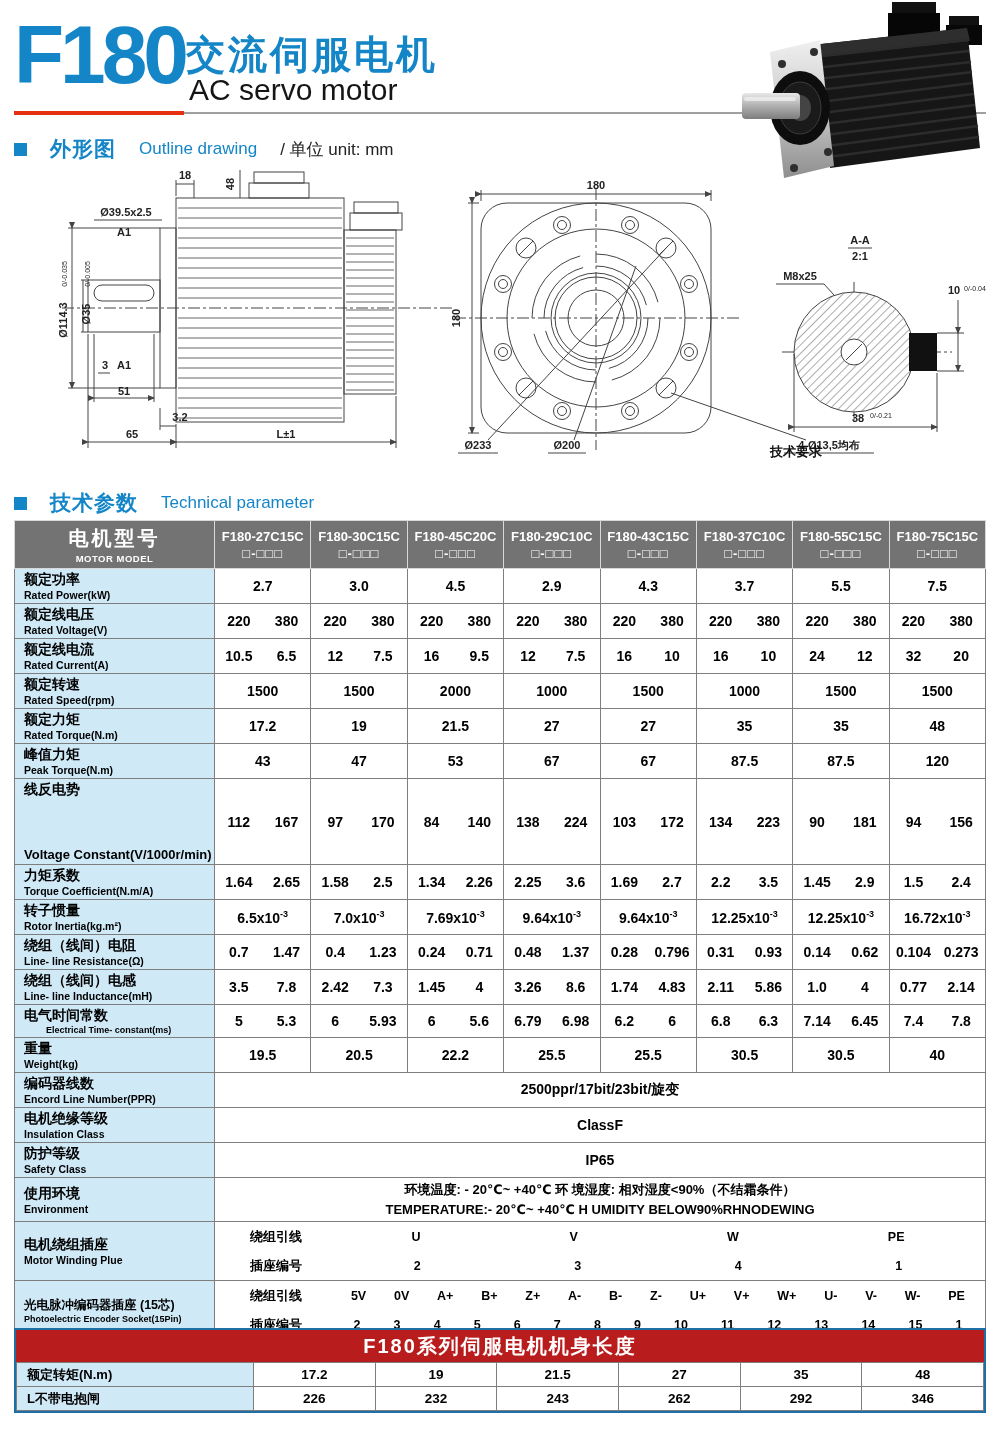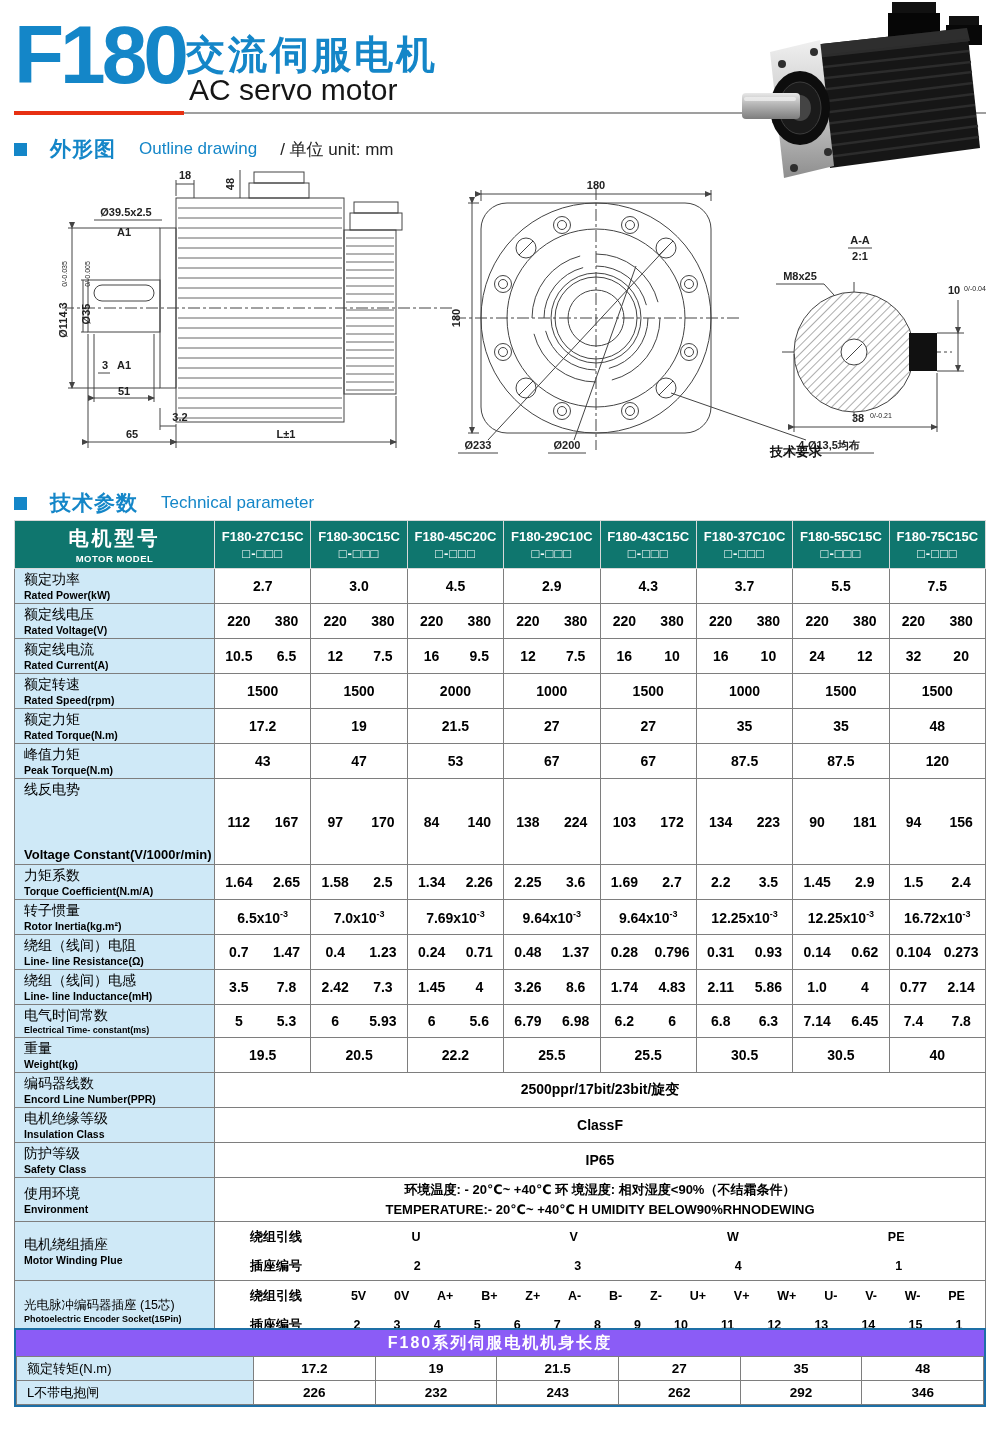--- a/index.html
+++ b/index.html
@@ -21,46 +21,46 @@
 #drawing{position:absolute;left:0;top:158px;width:1000px;height:325px}
 .dwg{position:absolute}
 svg text{font-family:"Liberation Sans","DejaVu Sans",sans-serif}
 .dt{font-size:11px;font-weight:bold;fill:#222;text-anchor:middle}
 .dtt{font-size:7px;fill:#222;text-anchor:middle}
 .dnote{font-size:13px;font-weight:bold;fill:#111;text-anchor:start}
 table.tech{position:absolute;left:14px;top:520px;width:972px;border-collapse:collapse;table-layout:fixed}
 .tech th,.tech td{border:1px solid #7e7e7e}
 .tech col.c-label{width:200px}
 .tech thead tr{height:48px}
-.tech thead th{background:#0f766e;color:#fff;border-color:#d8d8d8}
+.tech thead th{background:#737373;color:#fff;border-color:#d8d8d8}
 .hl .cnh{font-size:20px;font-weight:bold;letter-spacing:3px}
 .hl .enh{font-size:9.5px;font-weight:bold;letter-spacing:.5px;margin-top:1px}
 .mh .mname{font-size:13px;font-weight:bold}
 .mh .msub{font-size:13px;letter-spacing:1px;margin-top:2px}
 th.rl{background:#cfe9f7;text-align:left;padding:2px 3px 2px 9px;vertical-align:middle}
-.rl .cn{font-size:14px;font-weight:normal;color:#000;white-space:nowrap}
+.rl .cn{font-size:14px;font-weight:bold;color:#000;white-space:nowrap}
 .rl .en{font-size:10.5px;font-weight:bold;color:#000;white-space:nowrap}
 td.val{font-size:14px;font-weight:bold;text-align:center;color:#000}
 td.dual span{display:inline-block;width:50%;text-align:center}
 td.val sup{font-size:9px}
 tr.r-single,tr.r-dual,tr.r-exp,tr.r-span{height:33px}
 tr.tall{height:44px}
 tr.tall td div{font-size:13px;line-height:1.5}
 tr.plugtr{height:58px}
 td.plugcell{padding:0}
 .plugrow{display:flex;align-items:center;height:29px}
 .pl{width:122px;text-align:center;font-size:13px;font-weight:bold;flex:none}
 .pvals{flex:1;display:flex;justify-content:space-around;align-items:center;padding-right:6px}
 .pv{font-size:12.5px;font-weight:bold}
 td.spanv div{text-align:center}
 #bl{position:absolute;left:14px;top:1328px;width:972px;border:2px solid #1d6fa6;background:#fff}
-#bl .blt{height:26px;background:#8b5cf6;color:#fff;font-size:16px;font-weight:bold;display:flex;align-items:center;justify-content:center;letter-spacing:2px}
+#bl .blt{height:32px;background:#b91c1c;color:#fff;font-size:20px;font-weight:bold;display:flex;align-items:center;justify-content:center;letter-spacing:2px}
 #bl table{width:100%;border-collapse:collapse;table-layout:fixed}
 #bl th,#bl td{border:1px solid #7e7e7e;height:24px}
-#bl th.bll{background:#cfe9f7;text-align:left;padding-left:10px;font-size:13px;font-weight:normal}
+#bl th.bll{background:#cfe9f7;text-align:left;padding-left:10px;font-size:13px;font-weight:bold}
 #bl col.blc{width:237px}
 #bl td.blv{text-align:center;font-size:13.5px;font-weight:bold}
 </style>
 </head>
 <body>
 
 <div id="page">
 
   <div class="logo">F180</div>
   <div class="tcn">交流伺服电机</div>
@@ -469,21 +469,21 @@
           <td class="val dual"><span>1.45</span><span>4</span></td>
           <td class="val dual"><span>3.26</span><span>8.6</span></td>
           <td class="val dual"><span>1.74</span><span>4.83</span></td>
           <td class="val dual"><span>2.11</span><span>5.86</span></td>
           <td class="val dual"><span>1.0</span><span>4</span></td>
           <td class="val dual"><span>0.77</span><span>2.14</span></td>
         </tr>
         <tr class="r-dual">
           <th class="rl">
             <div class="cn">电气时间常数</div>
-            <div class="en" style="font-size: 9px;">Electrical Time- constant(ms)</div>
+            <div class="en" style="font-size: 9px; margin-left: 22px;">Electrical Time- constant(ms)</div>
           </th>
           <td class="val dual"><span>5</span><span>5.3</span></td>
           <td class="val dual"><span>6</span><span>5.93</span></td>
           <td class="val dual"><span>6</span><span>5.6</span></td>
           <td class="val dual"><span>6.79</span><span>6.98</span></td>
           <td class="val dual"><span>6.2</span><span>6</span></td>
           <td class="val dual"><span>6.8</span><span>6.3</span></td>
           <td class="val dual"><span>7.14</span><span>6.45</span></td>
           <td class="val dual"><span>7.4</span><span>7.8</span></td>
         </tr>

